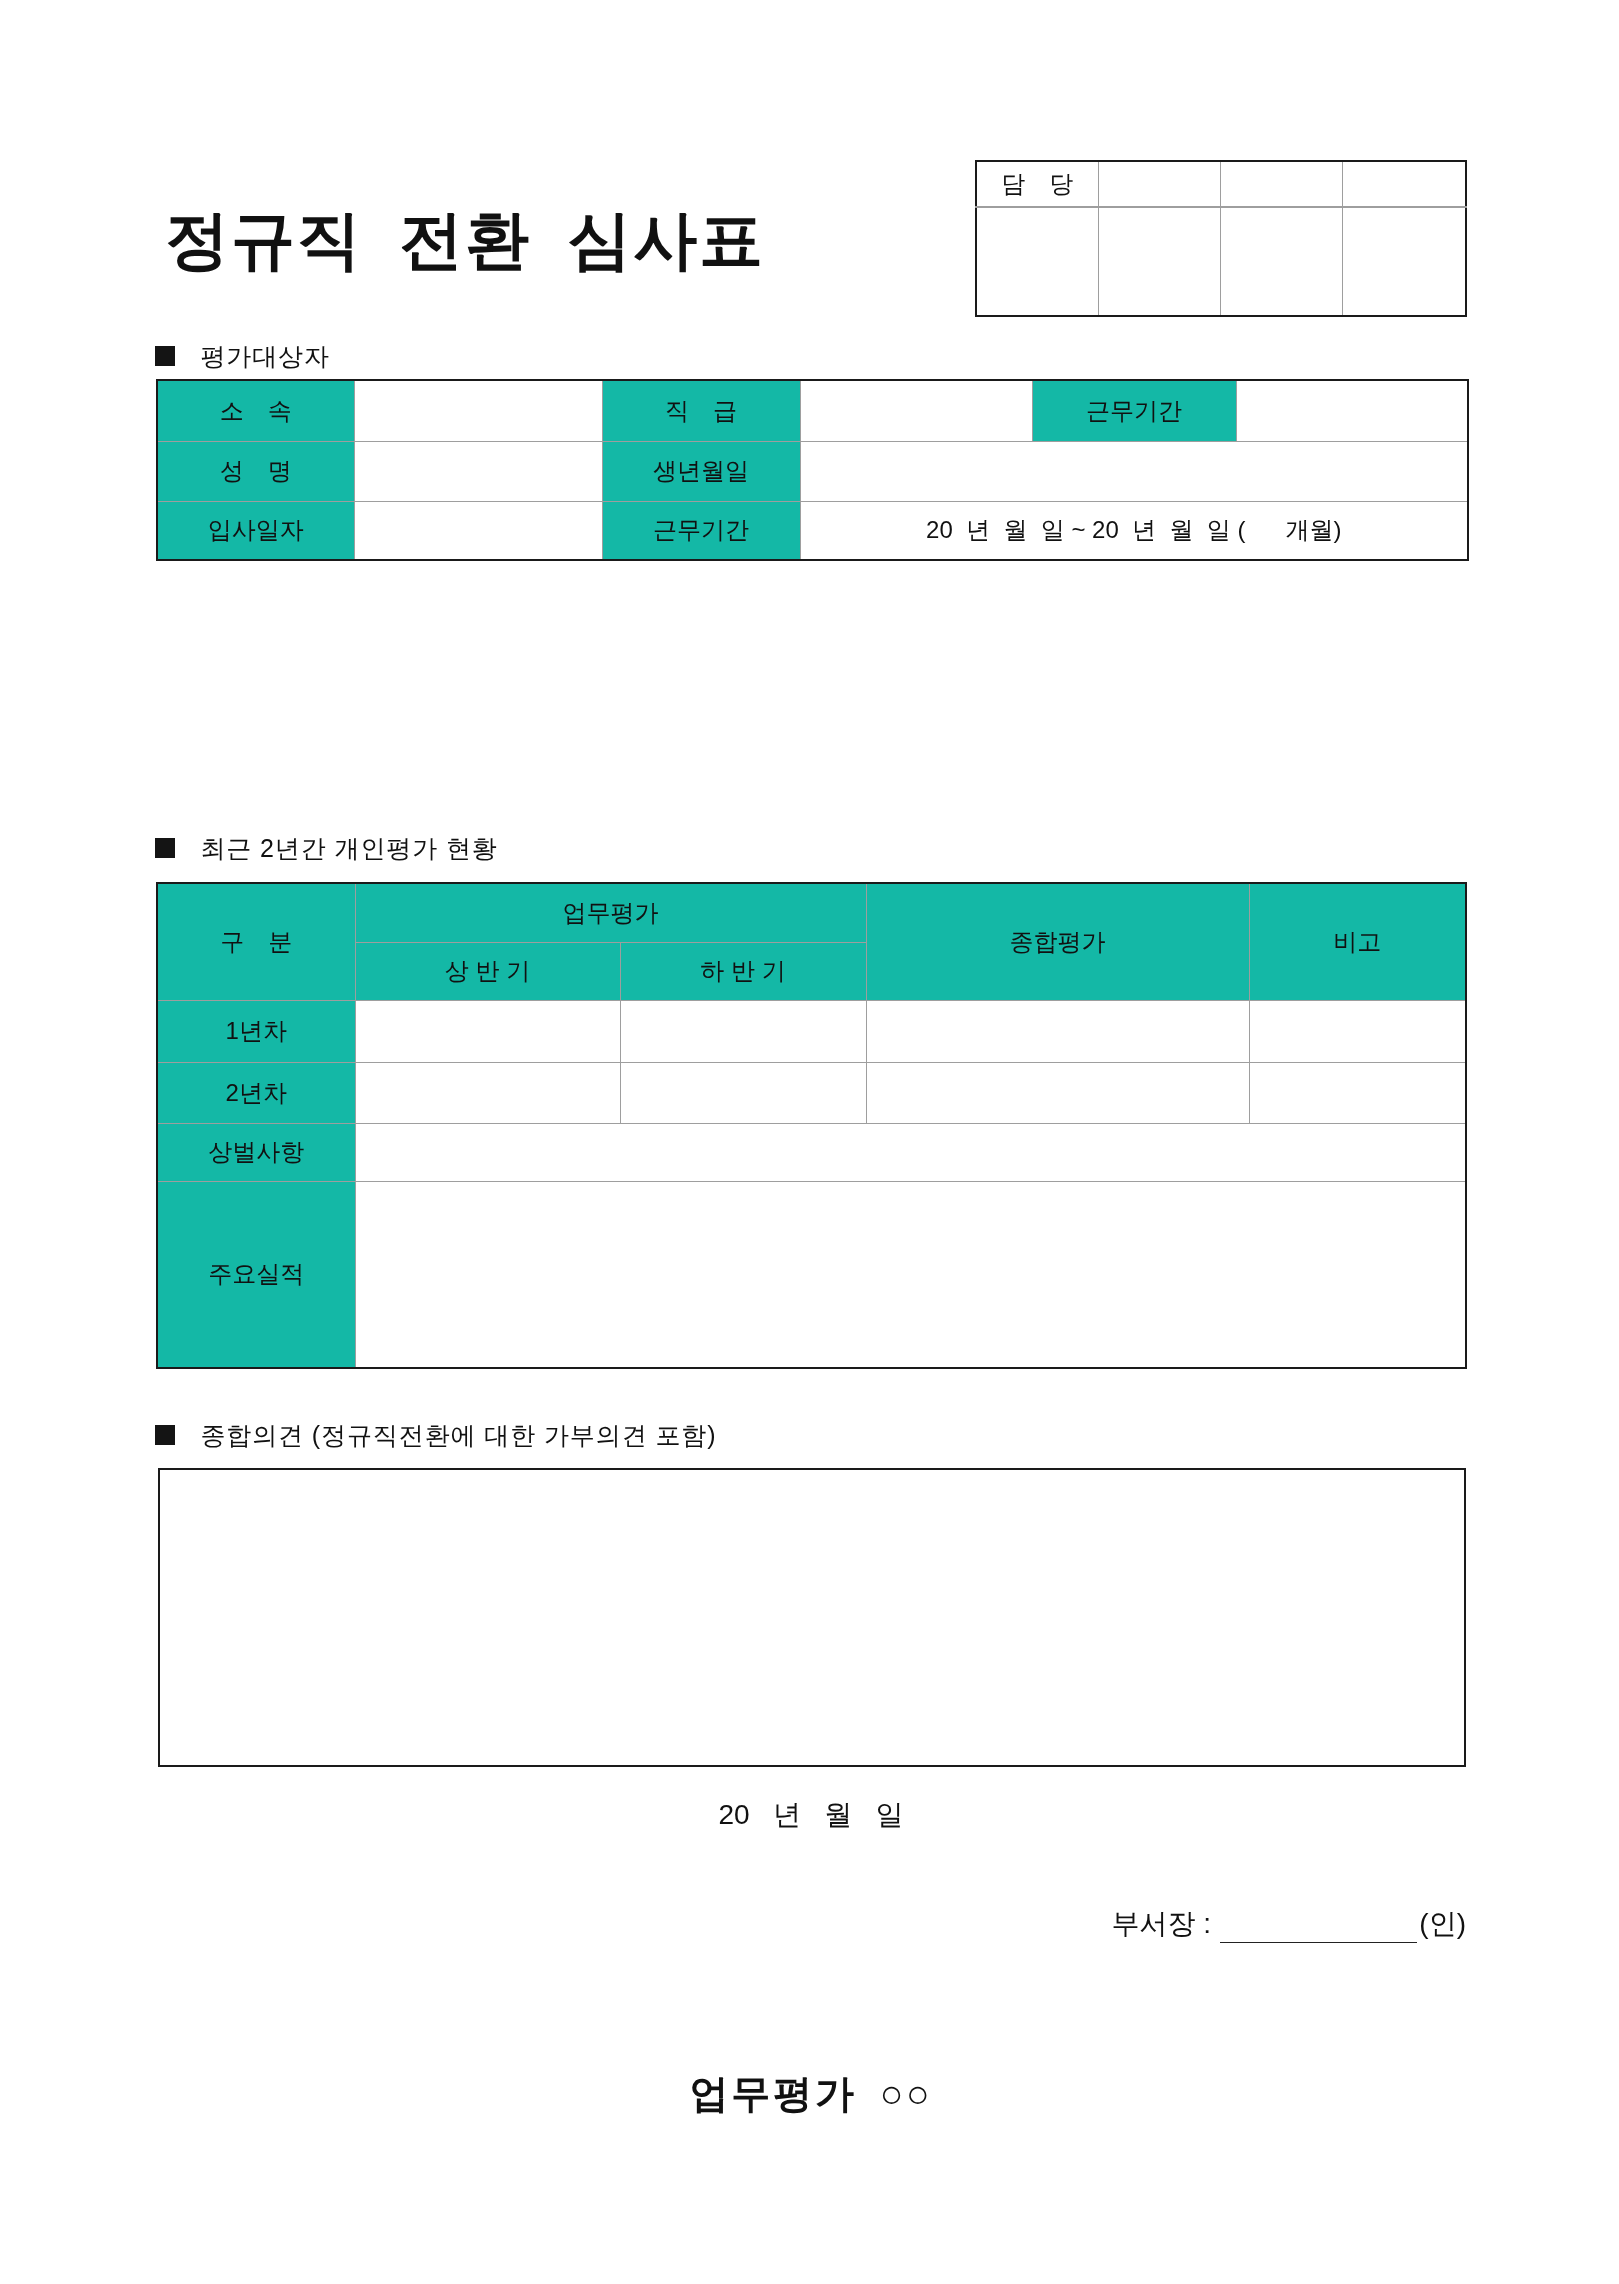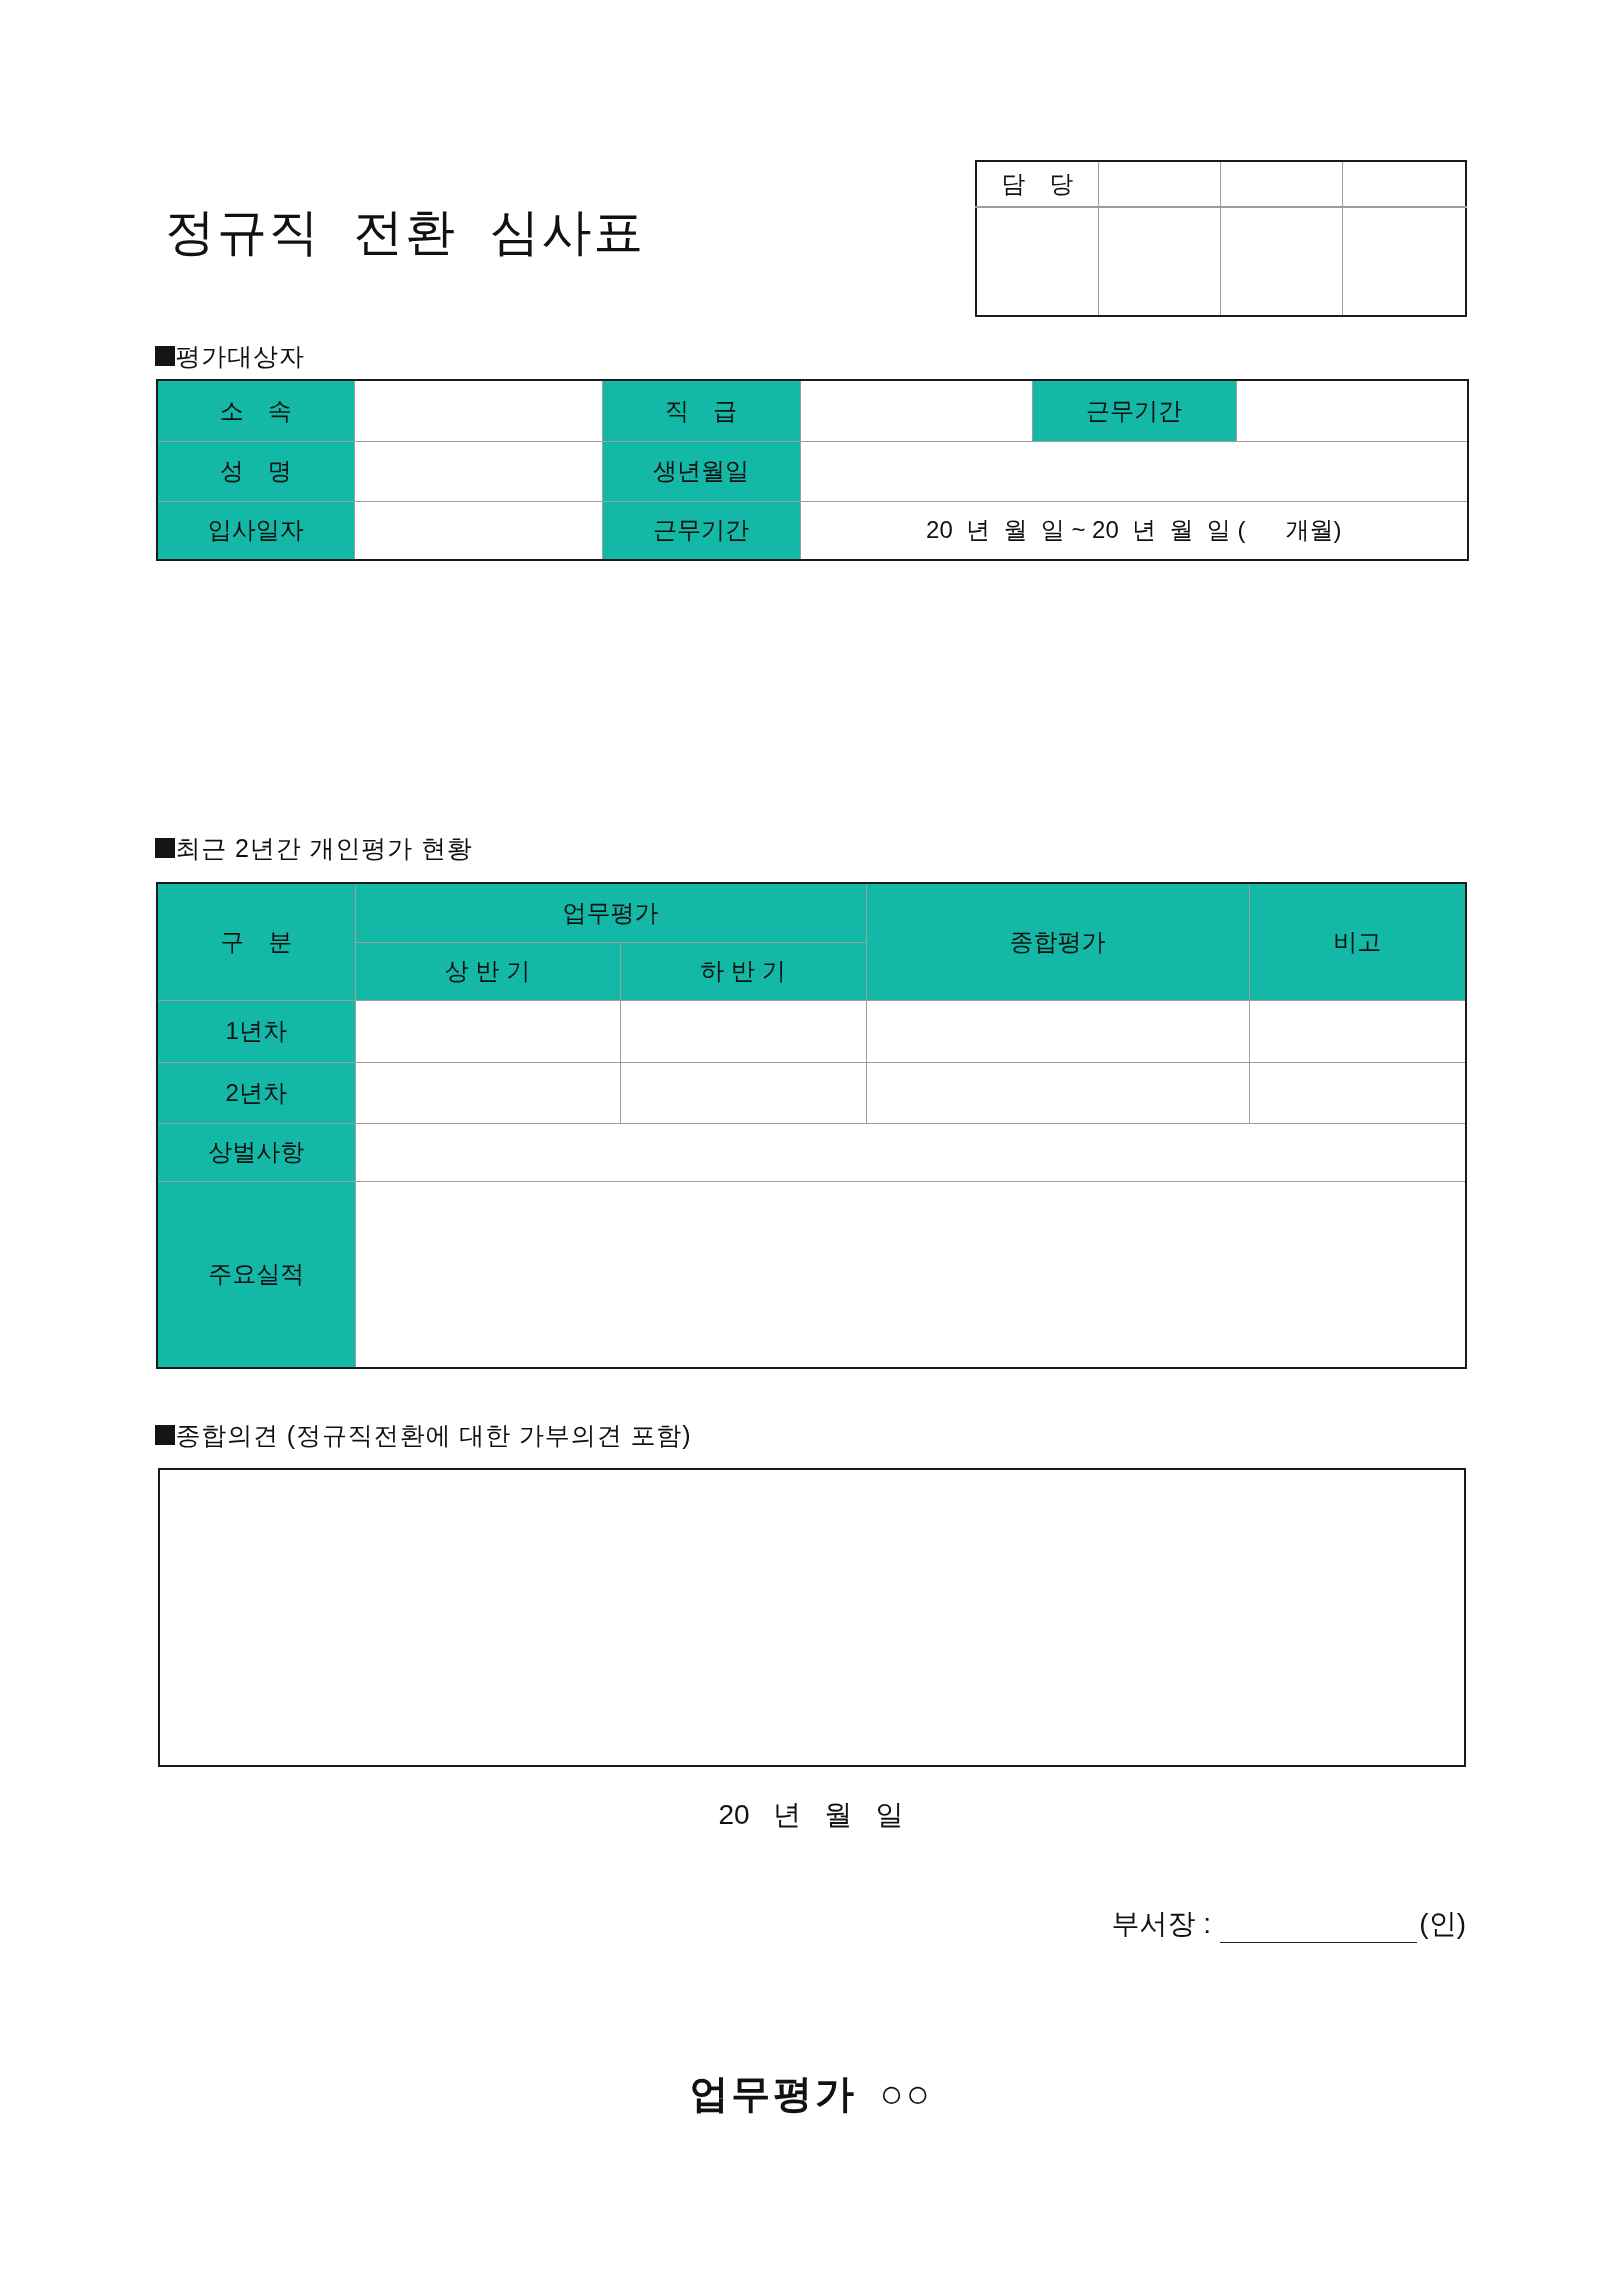--- a/index.html
+++ b/index.html
@@ -14,25 +14,25 @@
   td.blank{background:#ffffff;}
   .pre{white-space:pre-wrap;margin-left:12px;}
   td.center{text-align:center;}
   td.duties{line-height:2.05;}
 
   
   table.approval td{font-size:24px;}
   table.approval td.sign-head{border-bottom-width:2.8px;}
 
   
-  .title{position:absolute;left:165px;top:204px;margin:0;font-size:50px;font-weight:400;
+  .title{position:absolute;left:165px;top:204px;margin:0;font-size:64px;font-weight:700;
          letter-spacing:1.9px;word-spacing:16.7px;line-height:1.15;}
 
   
-  .section{position:absolute;left:155px;display:flex;align-items:center;gap:0;height:30px;}
+  .section{position:absolute;left:155px;display:flex;align-items:center;gap:25px;height:30px;}
   .bullet{width:20.4px;height:20.4px;background:#141414;flex:0 0 auto;}
   .sec-label{font-size:25px;font-weight:500;letter-spacing:0.9px;white-space:pre;}
 
   
   .opinion-box{position:absolute;left:158px;top:1468px;width:1308px;height:299px;
                box-sizing:border-box;border:2.8px solid #1a1a1a;background:#fff;}
 
   .date-line{position:absolute;left:156px;top:1796px;width:1310px;text-align:center;
              font-size:28px;white-space:pre;}
 

